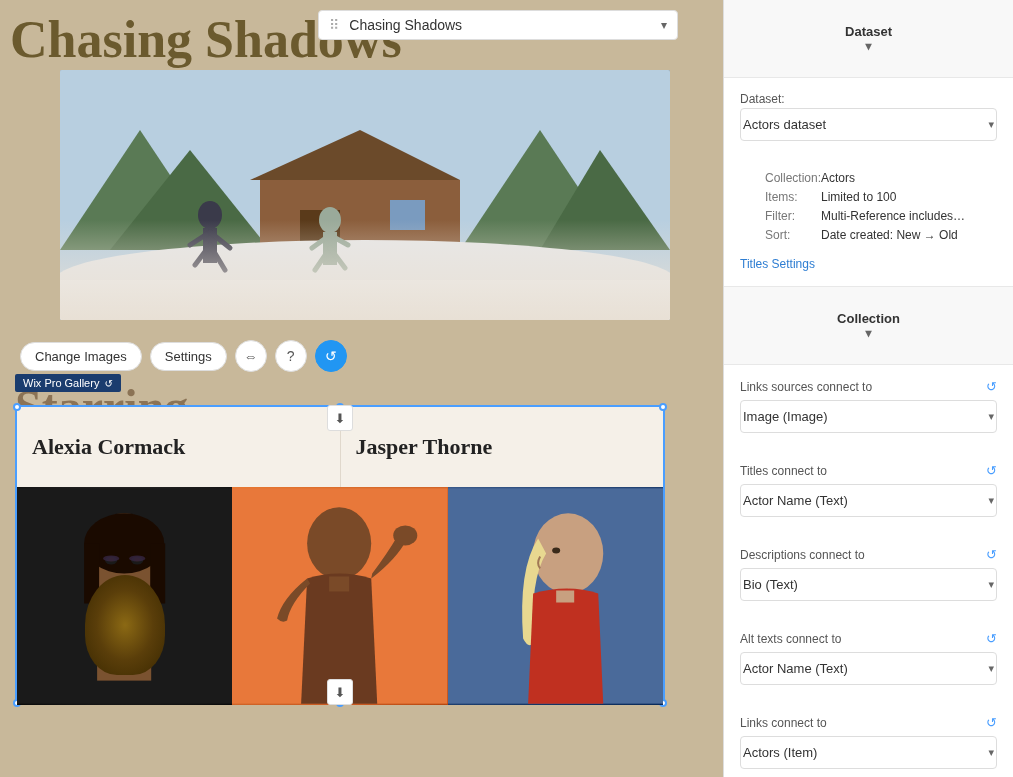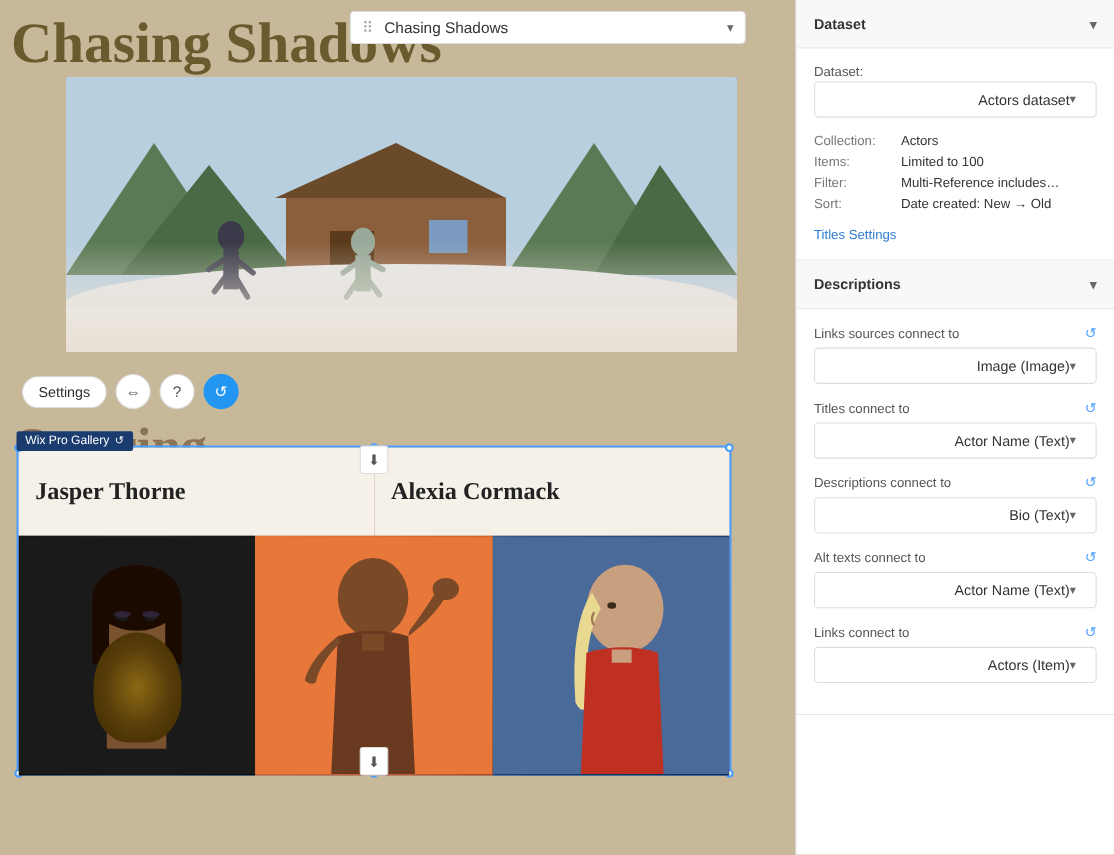--- a/index.html
+++ b/index.html
@@ -144,21 +144,21 @@
       font-size: 48px;
       font-weight: 700;
       color: #8b7355;
       font-family: Georgia, serif;
       z-index: 1;
     }
 
     
     .gallery-badge {
       position: absolute;
-      top: 392px;
+      top: 374px;
       left: 15px;
       background: #1a3c6e;
       color: white;
       font-size: 11px;
       padding: 3px 8px;
       border-radius: 2px;
       display: flex;
       align-items: center;
       gap: 5px;
       z-index: 10;
@@ -274,24 +274,25 @@
     }
 
     .panel-section {
       border-bottom: 1px solid #e8e8e8;
     }
 
     .panel-section-header {
       display: flex;
       align-items: center;
       justify-content: space-between;
-      padding: 14px 16px;
+      padding: 24px 16px;
       background: #f8f8f8;
       border-bottom: 1px solid #e8e8e8;
       cursor: pointer;
+      flex-direction: column;
     }
     .panel-section-header span {
       font-size: 13px;
       font-weight: 600;
       color: #333;
     }
     .panel-section-header .chevron-icon {
       font-size: 12px;
       color: #666;
     }
@@ -304,36 +305,37 @@
       font-size: 12px;
       color: #555;
       margin-bottom: 2px;
     }
 
     .select-field {
       width: 100%;
       background: white;
       border: 1px solid #ddd;
       border-radius: 4px;
-      padding: 8px 18px;
+      padding: 8px 2px;
       font-size: 13px;
       color: #333;
       display: flex;
       align-items: center;
-      justify-content: flex-end;
-      cursor: pointer;
-      margin-bottom: 14px;
+      justify-content: space-between;
+      cursor: pointer;
+      margin-bottom: 30px;
     }
     .select-field .chevron { font-size: 11px; color: #666; }
 
     .info-grid {
       display: grid;
       grid-template-columns: auto 1fr;
-      gap: 5px 23px;
+      gap: 5px 0;
       margin-bottom: 12px;
+      margin-left: 25px;
     }
     .info-key {
       font-size: 12px;
       color: #777;
     }
     .info-val {
       font-size: 12px;
       color: #333;
     }
 
@@ -411,20 +413,21 @@
         <rect x="263" y="162" width="14" height="33" fill="#9aaa9a"></rect>
         <line x1="270" y1="178" x2="255" y2="200" stroke="#9aaa9a" stroke-width="5" stroke-linecap="round"></line>
         <line x1="270" y1="178" x2="285" y2="198" stroke="#9aaa9a" stroke-width="5" stroke-linecap="round"></line>
         <line x1="270" y1="165" x2="252" y2="178" stroke="#9aaa9a" stroke-width="5" stroke-linecap="round"></line>
         <line x1="270" y1="165" x2="288" y2="175" stroke="#9aaa9a" stroke-width="5" stroke-linecap="round"></line>
       </svg>
     </div>
   </div>
 
   <div class="toolbar">
+    <button class="toolbar-btn">Change Images</button>
     <button class="toolbar-btn">Settings</button>
     <div class="toolbar-icon-btn">⇔</div>
     <div class="toolbar-icon-btn question">?</div>
     <div class="toolbar-icon-btn blue">↺</div>
   </div>
 
   <div class="starring-text">Starring</div>
 
   <div class="gallery-badge">
     <span>Wix Pro Gallery</span>
@@ -437,24 +440,24 @@
     <div class="corner-handle top-right"></div>
     <div class="corner-handle bottom-left"></div>
     <div class="corner-handle bottom-right"></div>
     <div class="corner-handle mid-top"></div>
     <div class="corner-handle mid-bottom"></div>
 
     <div class="download-icon-btn download-top">⬇</div>
 
     <div class="actor-names-row">
       <div class="actor-name-cell">
+        <span>Alexia Cormack</span>
+      </div>
+      <div class="actor-name-cell">
         <span>Jasper Thorne</span>
-      </div>
-      <div class="actor-name-cell">
-        <span>Alexia Cormack</span>
       </div>
     </div>
 
     <div class="actor-photos-row">
 
       <div class="actor-photo actor-photo-1">
         <svg width="100%" height="100%" viewBox="0 0 215 215" xmlns="http://www.w3.org/2000/svg">
           <rect width="215" height="215" fill="#1a1a1a"></rect>
 
           <ellipse cx="107" cy="70" rx="38" ry="45" fill="#7a5230"></ellipse>
@@ -545,21 +548,21 @@
         <span class="info-val">Multi-Reference includes…</span>
         <span class="info-key">Sort:</span>
         <span class="info-val">Date created: New → Old</span>
       </div>
       <a class="dataset-settings-link">Titles Settings</a>
     </div>
   </div>
 
   <div class="panel-section">
     <div class="panel-section-header">
-      <span>Descriptions</span>
+      <span>Collection</span>
       <span class="chevron-icon">▾</span>
     </div>
     <div class="panel-section-body">
 
       <div class="connection-row">
         <div class="connection-label-row">
           <span class="connection-label">Links sources connect to</span>
           <span class="refresh-icon">↺</span>
         </div>
         <div class="select-field">

